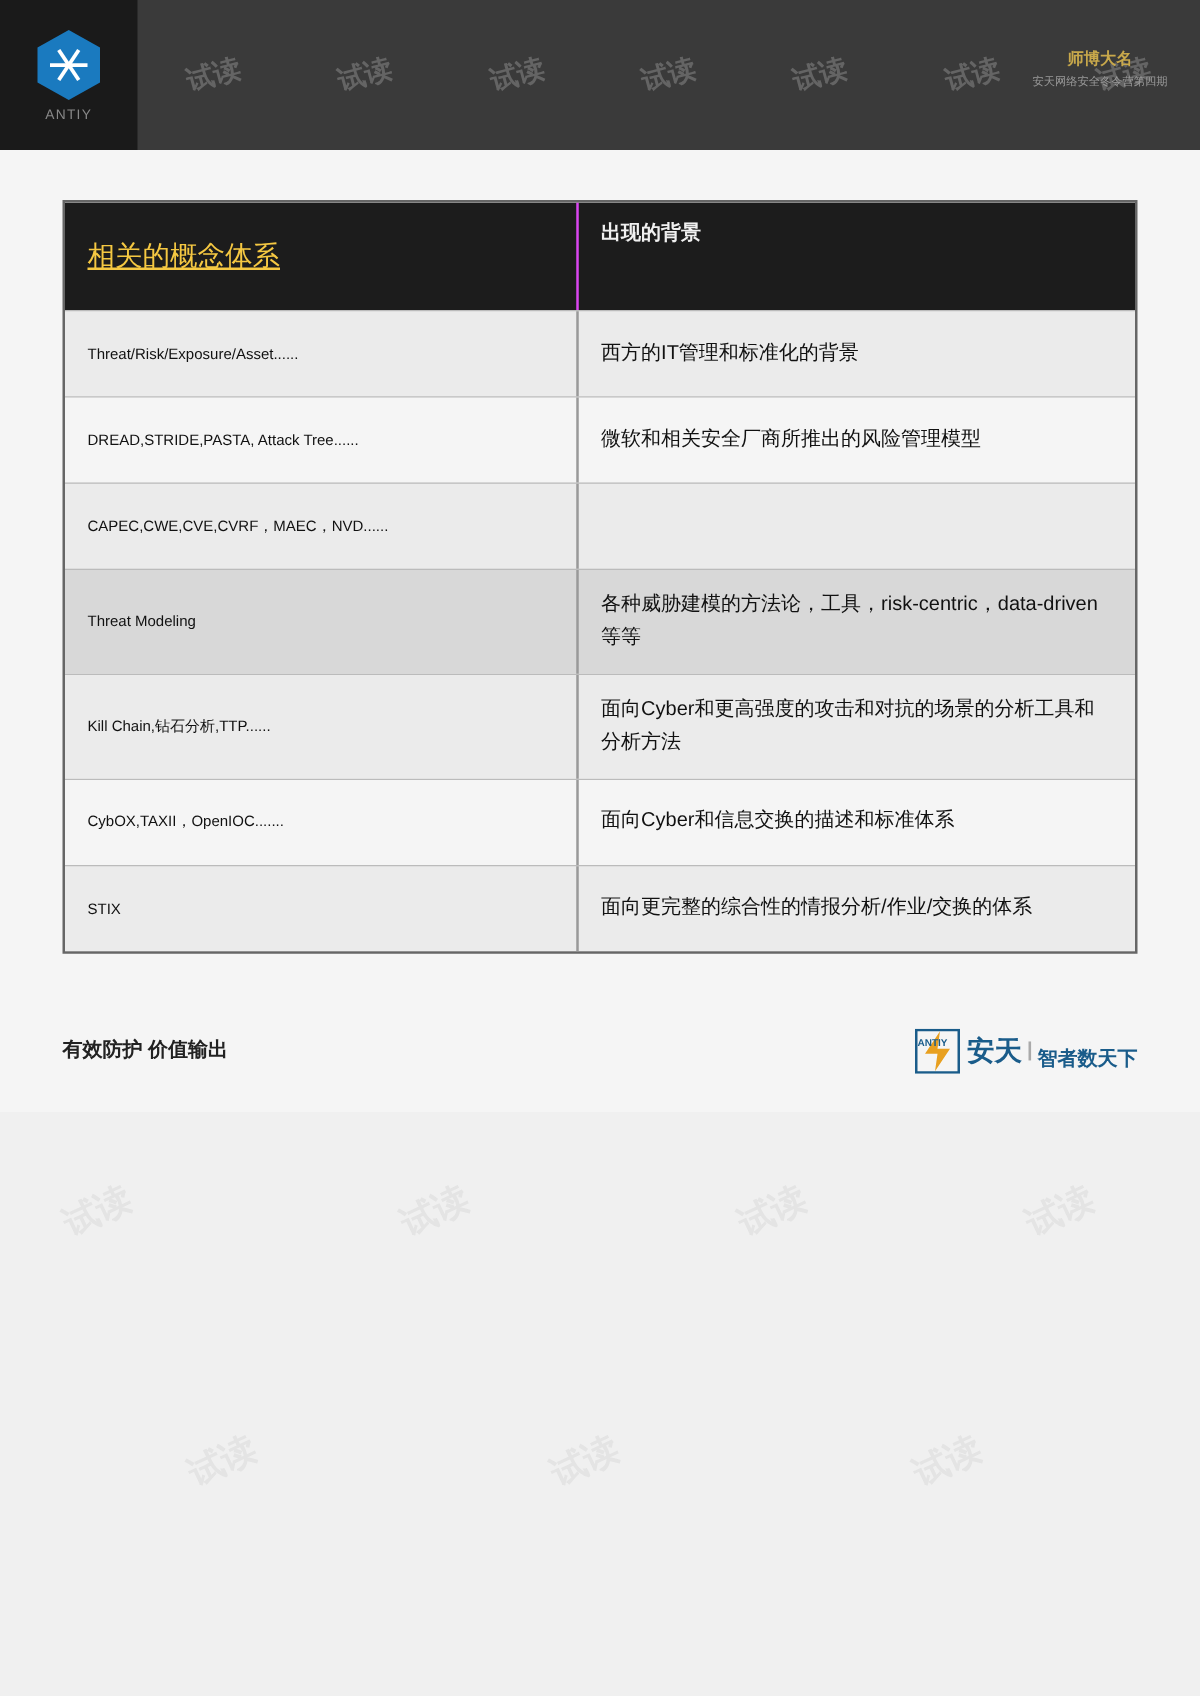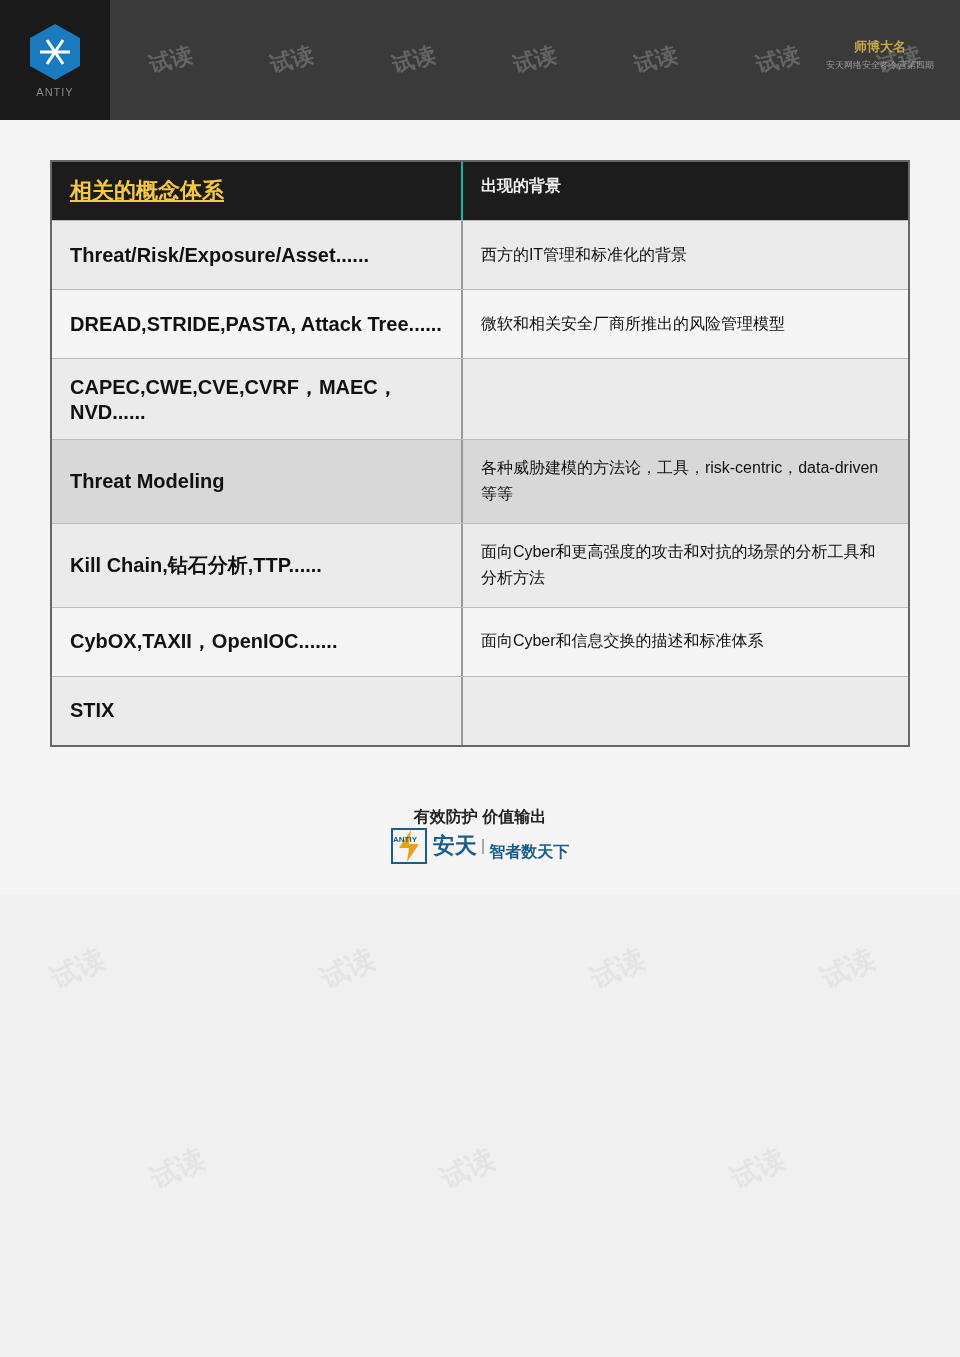--- a/index.html
+++ b/index.html
@@ -112,21 +112,20 @@
 
     
     .footer-area {
       position: relative;
       z-index: 2;
       padding: 20px 50px 30px 50px;
       display: flex;
       align-items: center;
       justify-content: space-between;
       background: #f5f5f5;
-      flex-direction: column;
     }
 
     .footer-slogan {
       font-size: 16px;
       color: #222;
       font-weight: bold;
     }
 
     .footer-logo {
       display: flex;
@@ -178,23 +177,23 @@
 
     .header-row-wrapper {
       display: flex;
       background: #1c1c1c;
     }
 
     .th-left {
       width: 48%;
       color: #f5c842;
       font-size: 22px;
-      font-weight: bold;
-      padding: 14px 18px;
-      border-right: 2px solid #14b8a6;
+      font-weight: normal;
+      padding: 28px 18px;
+      border-right: 2px solid #d946ef;
       text-decoration: underline;
     }
 
     .th-right {
       width: 52%;
       color: #f0f0f0;
       font-size: 16px;
       font-weight: bold;
       padding: 14px 18px;
     }
@@ -209,23 +208,23 @@
     }
 
     .row-wrapper:nth-child(odd) {
       background: #f5f5f5;
     }
 
     .td-left {
       width: 48%;
       padding: 15px 18px;
       border-right: 2px solid #999;
-      font-size: 20px;
+      font-size: 12px;
       color: #111;
-      font-weight: 700;
+      font-weight: 400;
       display: flex;
       align-items: center;
       min-height: 68px;
     }
 
     .td-right {
       width: 52%;
       padding: 15px 18px;
       font-size: 16px;
       color: #111;
@@ -357,20 +356,23 @@
       </div>
       <div class="td-right">
         <span>面向Cyber和信息交换的描述和标准体系</span>
       </div>
     </div>
 
     <div class="row-wrapper">
       <div class="td-left">
         <span>STIX</span>
       </div>
+      <div class="td-right">
+        <span>面向更完整的综合性的情报分析/作业/交换的体系</span>
+      </div>
     </div>
   </div>
 </div>
 
 <div class="footer-area">
   <div class="footer-slogan">有效防护 价值输出</div>
   <div class="footer-logo">
 
     <svg class="footer-logo-icon" viewBox="0 0 36 36" xmlns="http://www.w3.org/2000/svg">
       <polygon points="20,2 8,20 18,20 16,34 28,16 18,16" fill="#e8a020"></polygon>

